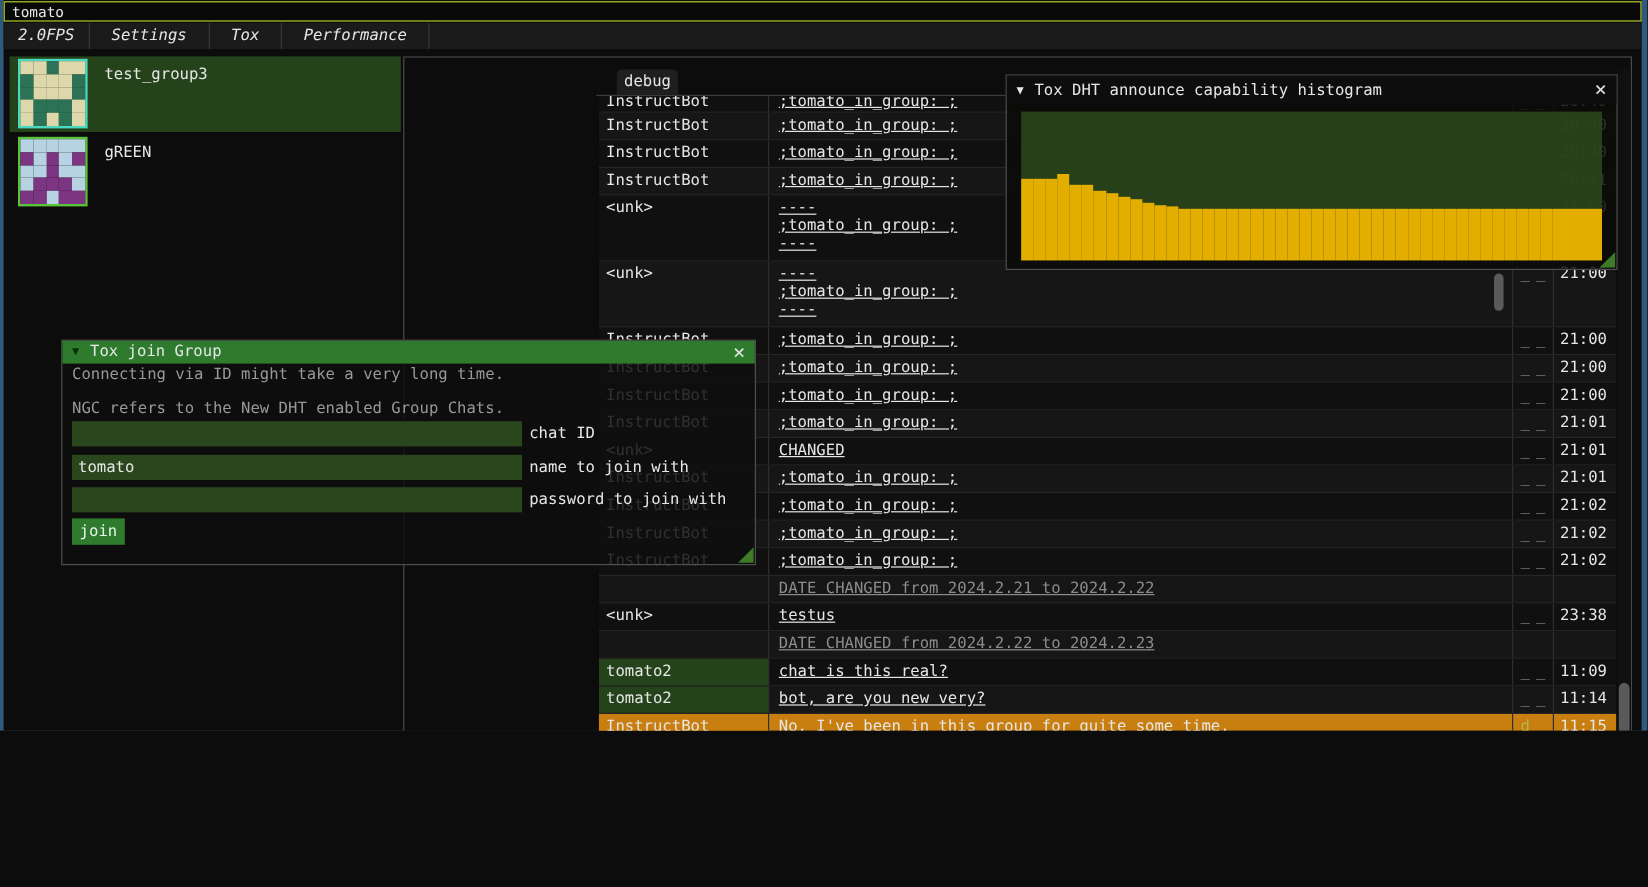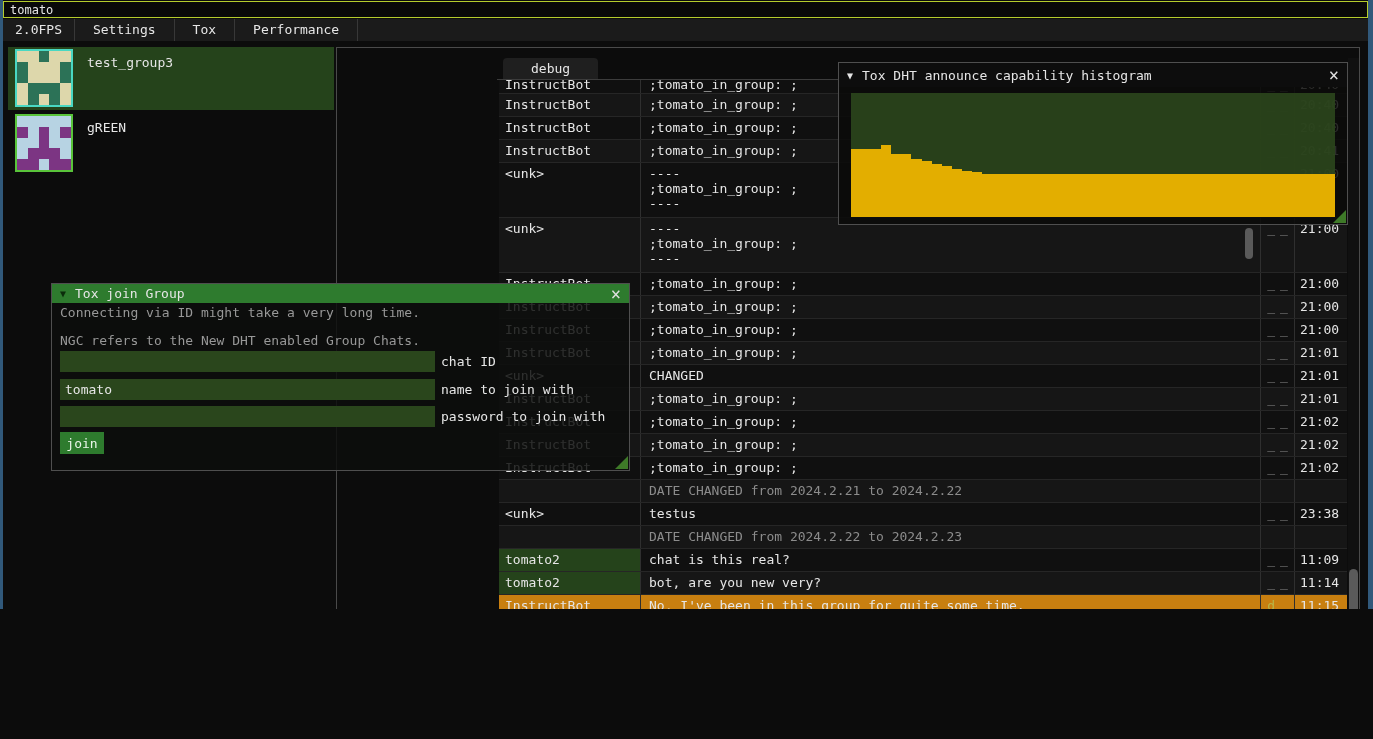--- a/index.html
+++ b/index.html
@@ -6,53 +6,53 @@
   body { background:#0c0c0c; font-family:"DejaVu Sans Mono","DejaVu Sans",monospace; font-size:13px; color:#e6e6e6; }
   .frame { position:relative; width:1373px; height:609px; background:#31597b; overflow:hidden; }
   .app { position:absolute; left:3px; top:0; width:1365px; height:730px; background:#0c0c0c; }
 
   
   .titlebar { position:absolute; left:0; top:1px; width:100%; height:17px; background:#090909;
               border:1px solid #b5cc2c; display:flex; align-items:center; padding-left:6px; font-size:12px; }
 
   
   .menubar { position:absolute; left:0; top:19px; width:100%; height:22px; background:#1b1b1b; display:flex; }
-  .menu-item { padding:0 18px; line-height:22px; border-right:1px solid #383838; color:#e6e6e6; }
+  .menu-item { padding:0 18px; line-height:22px; border-right:1px solid #383838; color:#e6e6e6;font-style:italic; }
   .menu-item.fps { padding:0 12px; }
 
   
   .sidebar { position:absolute; left:5px; top:47px; width:326px; }
   .group-row { position:relative; height:63px; margin-bottom:2px; display:flex; align-items:flex-start; }
   .group-row.selected { background:#25431b; }
   .avatar { width:58px; height:58px; margin:2px 0 0 7px; display:grid;
             grid-template-columns:repeat(5,1fr); grid-template-rows:repeat(5,1fr); }
   .group-label { margin:8px 0 0 14px; }
 
   
   .chatwin { position:absolute; left:333px; top:47px; width:1024px; height:680px; border:1px solid #4a4a4a; background:#0c0c0c; }
 
   .subs-panel { position:absolute; left:10px; top:10px; width:147px; height:563px; border:1px solid #555; }
   .subs-title { padding:6px 0 4px 8px; }
   .subs-sep { height:1px; background:#4a4a4a; margin:2px 0 4px 0; }
   .member { padding:1px 0 1px 8px; line-height:19px; white-space:nowrap; }
 
   .tabstrip { position:absolute; left:160px; top:10px; width:851px; height:22px; border-bottom:1px solid #3c3c3c; display:flex; }
-  .tab { margin-left:6px; padding:0 28px; line-height:21px; background:#1f1f1f; border-radius:4px 4px 0 0; }
+  .tab { margin-left:17px; padding:0 6px; line-height:21px; background:#1f1f1f; border-radius:4px 4px 0 0; }
 
   .chat-table { position:absolute; left:162px; top:32px; width:848px; height:538px; overflow:hidden; }
   .crow { display:flex; height:23px; border-bottom:1px solid #262626; background:#101010; }
   .crow.alt { background:#161616; }
   .crow.clipped { height:14px; }
   .crow.clipped > div { margin-top:-6px; }
   .crow.multi { height:55px; }
   .crow.hl { background:#c87f10; }
   .crow.hl .c-name { background:#c87f10; }
   .c-name { width:142px; padding:3px 4px 0 6px; border-right:1px solid #2f2f2f; overflow:hidden; white-space:nowrap; }
   .c-name.nhl { background:#25431b; }
-  .c-msg { width:620px; padding:3px 4px 0 8px; border-right:1px solid #2f2f2f; white-space:pre-line; overflow:hidden; }
+  .c-msg { width:620px; padding:3px 4px 0 8px; border-right:1px solid #2f2f2f; white-space:pre-line; overflow:hidden;text-decoration:underline; }
   .system .c-msg { color:#8c8c8c; }
   .c-flags { width:34px; border-right:1px solid #2f2f2f; color:#8a8a8a; padding-top:3px; display:flex; gap:5px; justify-content:center; }
   .flag-accent { color:#b6b648; }
   .c-time { width:51px; padding:3px 0 0 5px; white-space:nowrap; }
 
   .inner-thumb { position:absolute; left:908px; top:180px; width:8px; height:31px; background:#5a5a5a; border-radius:4px; }
   .scroll-track { position:absolute; left:1011px; top:10px; width:11px; height:560px; background:#101010; }
   .scroll-thumb { position:absolute; left:1012px; top:521px; width:9px; height:46px; background:#5a5a5a; border-radius:5px; }
 
   .composer { position:absolute; left:10px; top:579px; width:858px; height:91px; background:#2a461c; border:none; resize:none;

